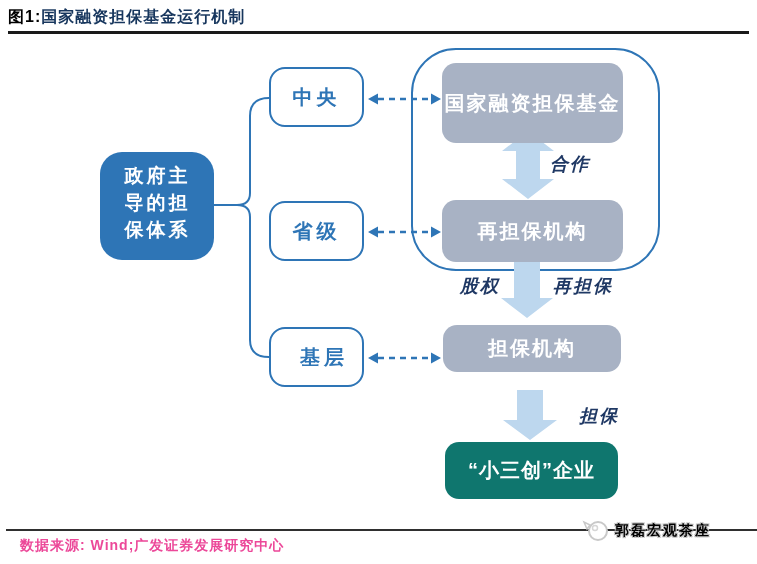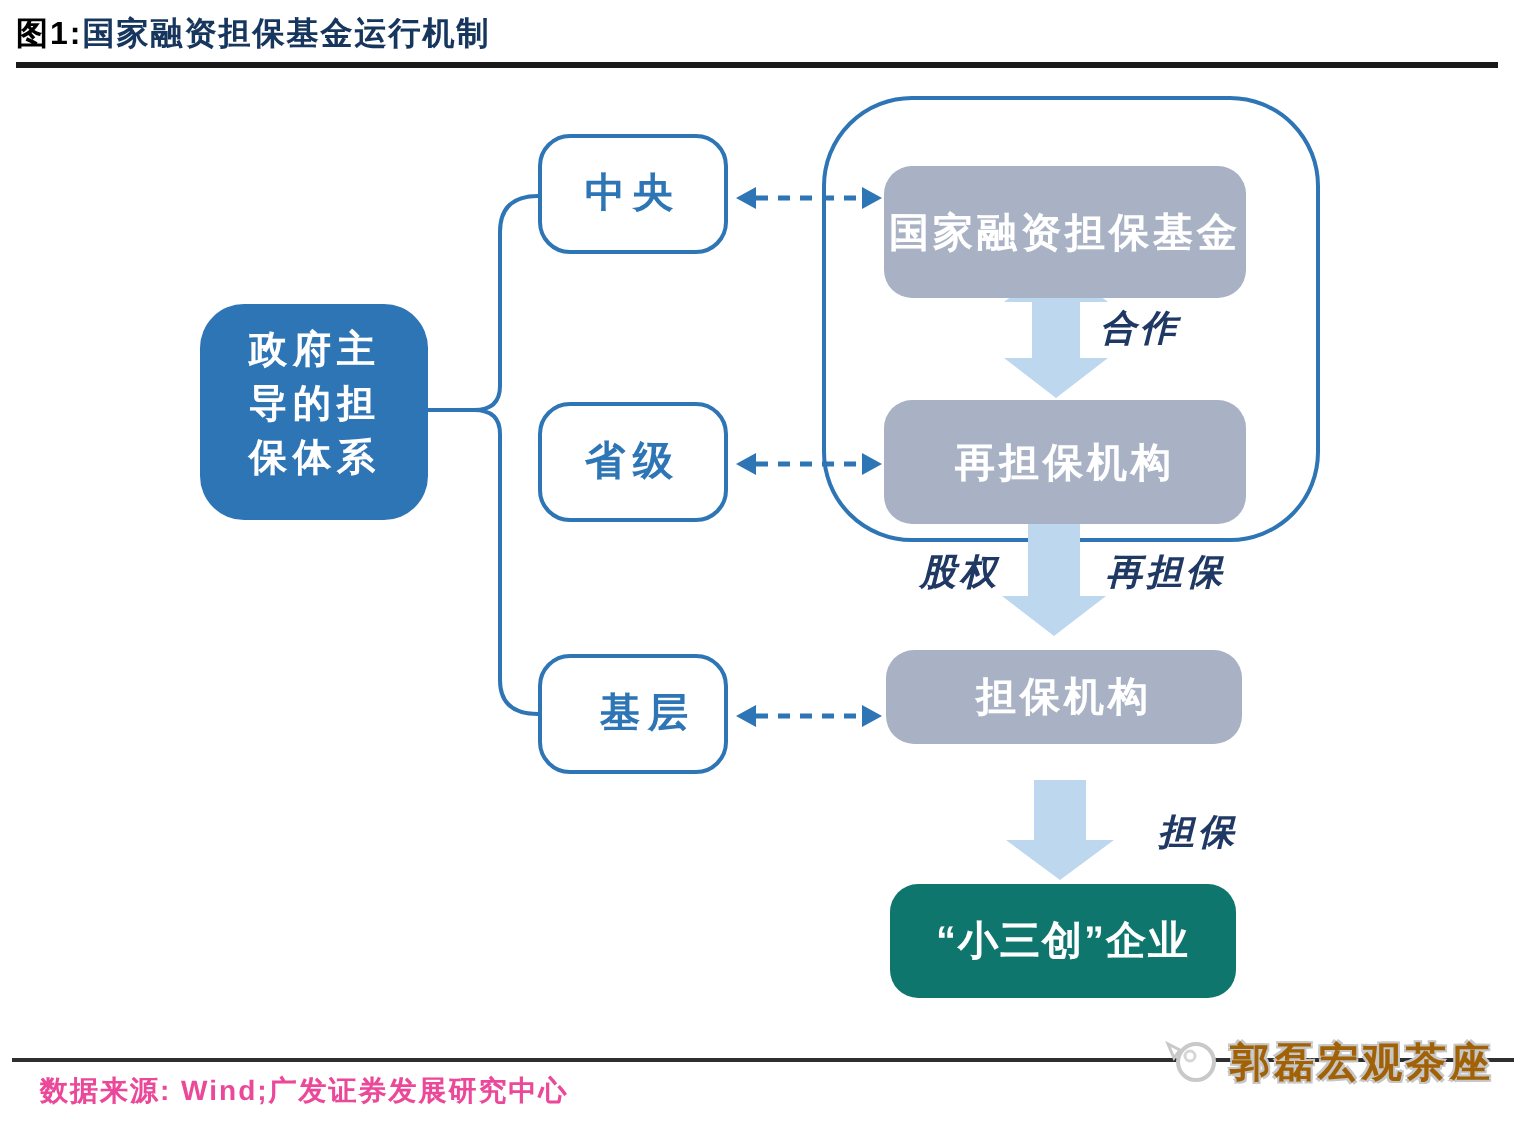--- a/index.html
+++ b/index.html
@@ -24,42 +24,42 @@
     left:269px;width:95px;height:60px;background:#fff;border:2.5px solid #2E75B6;border-radius:16px;
     color:#2E75B6;font-size:20px;line-height:56px;letter-spacing:4px;
   }
   .level-central{top:67px;}
   .level-provincial{top:201px;}
   .level-grassroot{top:327px;padding-left:15px;}
   .gray-box{
     background:#A8B2C4;border-radius:14px;color:#fff;font-size:20px;letter-spacing:2px;
     display:flex;align-items:center;justify-content:center;
   }
-  .fund-box{left:442px;top:63px;width:181px;height:66px;margin-top:20px;}
+  .fund-box{left:442px;top:63px;width:181px;height:80px;}
   .reguarantee-box{left:442px;top:200px;width:181px;height:62px;}
   .guarantee-box{left:443px;top:325px;width:178px;height:47px;}
   .enterprise-box{
     left:445px;top:442px;width:173px;height:57px;background:#0f766e;border-radius:14px;
     color:#fff;font-size:20px;letter-spacing:1px;display:flex;align-items:center;justify-content:center;font-weight:bold;position:absolute;
   }
   
   .flow-label{
     position:absolute;color:#1F3864;font-size:18px;font-weight:600;font-style:italic;
     font-family:"Liberation Serif","DejaVu Serif",serif;white-space:nowrap;letter-spacing:2px;
   }
   .lbl-cooperation{left:550px;top:152px;}
   .lbl-equity{left:460px;top:274px;}
   .lbl-reguarantee{left:553px;top:274px;}
   .lbl-guarantee{left:579px;top:404px;}
   
   .bottom-rule{position:absolute;left:6px;top:529px;width:751px;height:2px;background:#2f2f2f;}
   .source-line{position:absolute;left:20px;top:537px;color:#ec4899;font-size:14px;font-weight:bold;letter-spacing:1px;}
   .watermark{position:absolute;left:582px;top:516px;display:flex;align-items:center;z-index:3;}
   .watermark-text{
-    font-size:20px;font-weight:bold;letter-spacing:2px;color:#a16207;
+    font-size:14px;font-weight:bold;letter-spacing:2px;color:#000000;
     text-shadow:-1px -1px 0 #c6c6c6,1px -1px 0 #c6c6c6,-1px 1px 0 #c6c6c6,1px 1px 0 #c6c6c6;
     white-space:nowrap;
   }
   .watermark-icon{margin-right:3px;}
 </style>
 </head>
 <body>
 
 <div class="page">
 

